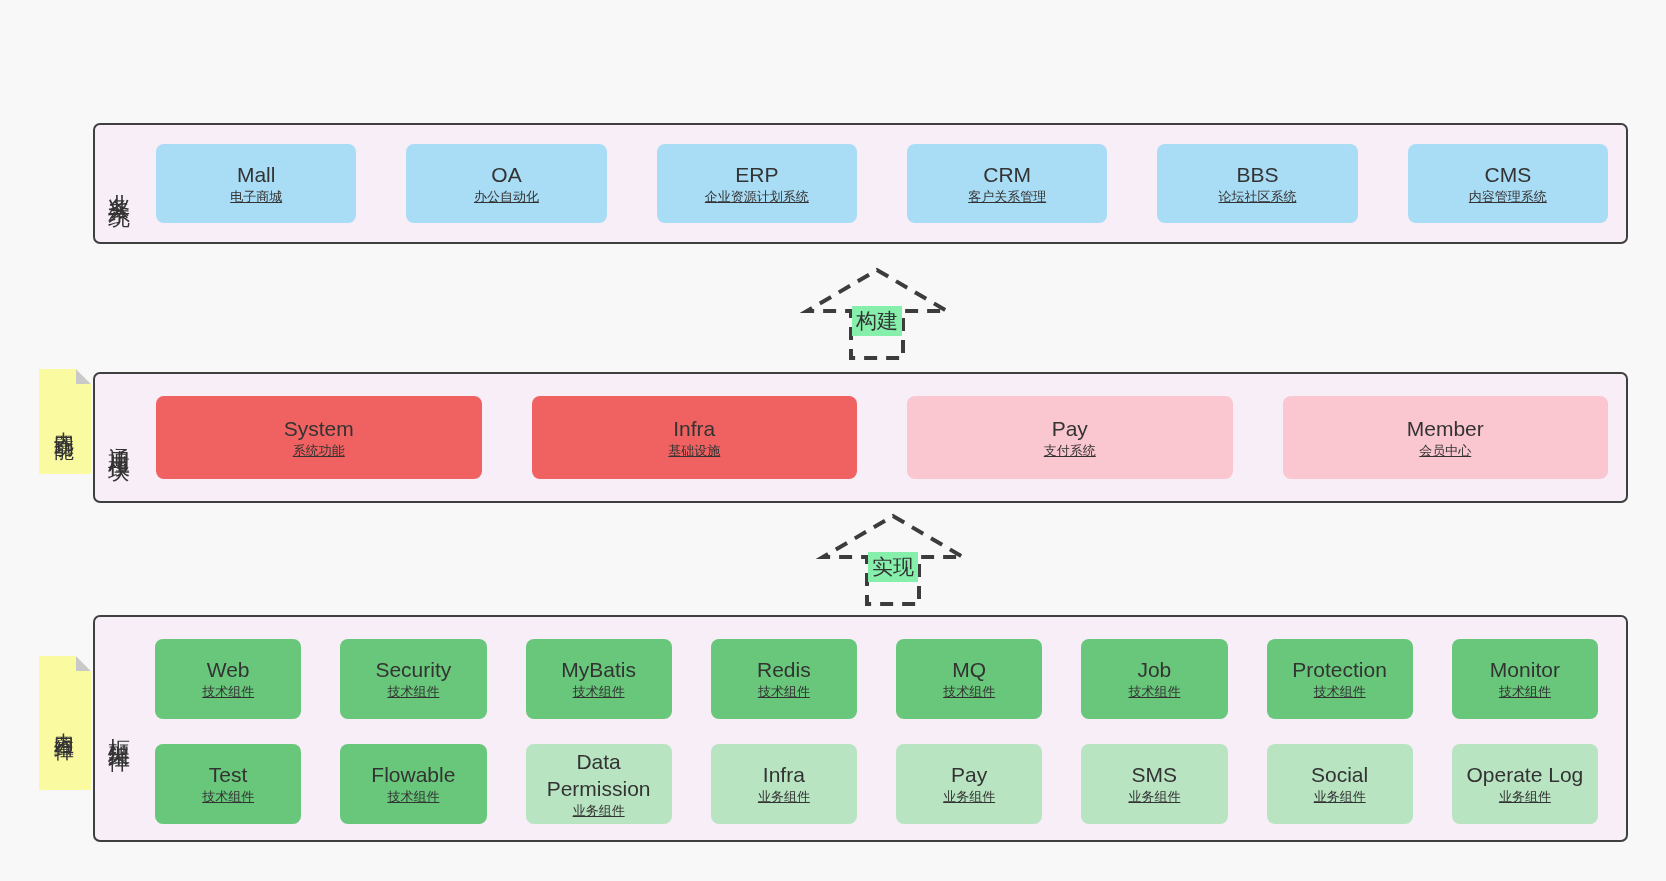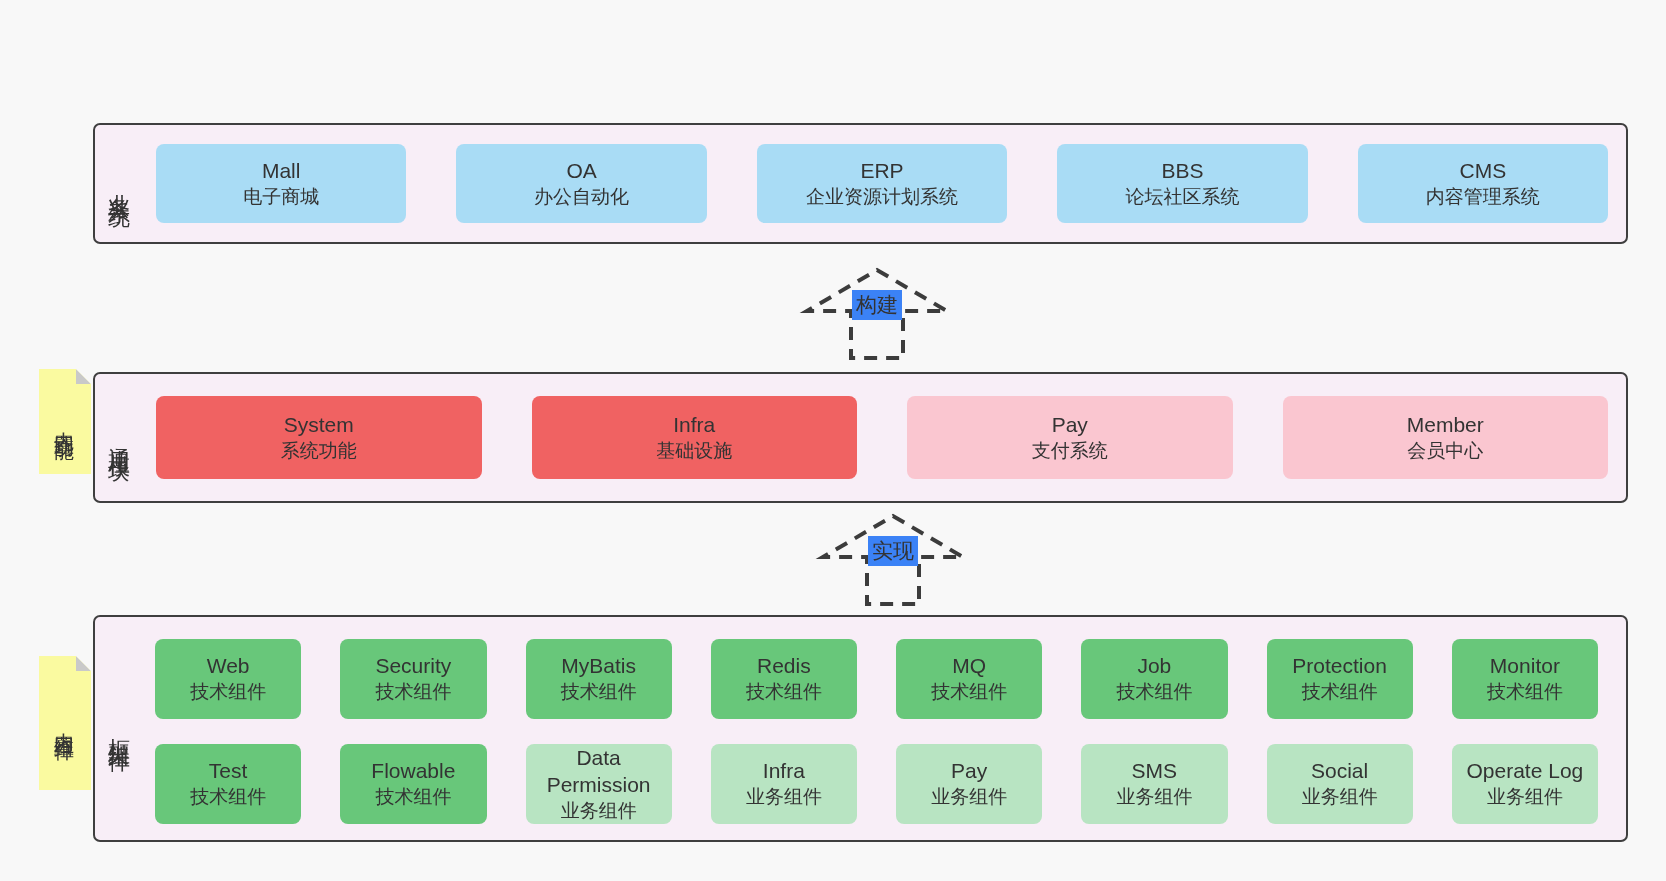--- a/index.html
+++ b/index.html
@@ -53,21 +53,21 @@
     flex:1;
     border-radius:8px;
     display:flex;flex-direction:column;
     align-items:center;justify-content:center;
     text-align:center;
     line-height:1.28;
   }
   .band-business .box{height:79px;}
   .band-modules .box{height:83px;}
   .box-name{font-size:21px;}
-  .box-desc{font-size:19px;}
+  .box-desc{font-size:13px;text-decoration:underline;}
   .v-blue{background:var(--blue,#a9dcf5);}
   .v-red{background:var(--red,#f06262);text-align:right;}
   .v-pink{background:var(--pink,#fac6d0);}
   .v-green{background:var(--green,#68c77a);}
   .v-lightgreen{background:var(--lightgreen,#b8e4c2);}
 
   
   .sticky{
     position:absolute;left:39px;width:52px;
     background:var(--sticky_yellow,#fafaa0);
@@ -82,23 +82,23 @@
   .fold-cut,.fold-gray{position:absolute;top:0;right:0;width:15px;height:15px;}
   .fold-cut{background:var(--page_bg,#f8f8f8);clip-path:polygon(0 0,100% 0,100% 100%);}
   .fold-gray{background:#c9c9c9;clip-path:polygon(0 0,100% 100%,0 100%);}
 
   
   .arrow{position:absolute;width:160px;height:96px;}
   .arrow-build{left:797px;top:266px;}
   .arrow-impl{left:813px;top:512px;}
   .arrow svg{position:absolute;inset:0;}
   .arrow-label{
-    position:absolute;left:50%;top:24px;
+    position:absolute;left:50%;top:40px;
     transform:translateX(-50%);
-    background:#3b82f6;
+    background:#86efac;
     padding:1px 4px;
     font-size:21px;color:#333;
     white-space:nowrap;
   }
 </style>
 </head>
 <body>
 
 <div class="canvas">
 
@@ -120,20 +120,24 @@
           <div class="box-name">Mall</div>
           <div class="box-desc">电子商城</div>
         </div>
         <div class="box v-blue">
           <div class="box-name">OA</div>
           <div class="box-desc">办公自动化</div>
         </div>
         <div class="box v-blue">
           <div class="box-name">ERP</div>
           <div class="box-desc">企业资源计划系统</div>
+        </div>
+        <div class="box v-blue">
+          <div class="box-name">CRM</div>
+          <div class="box-desc">客户关系管理</div>
         </div>
         <div class="box v-blue">
           <div class="box-name">BBS</div>
           <div class="box-desc">论坛社区系统</div>
         </div>
         <div class="box v-blue">
           <div class="box-name">CMS</div>
           <div class="box-desc">内容管理系统</div>
         </div>
       </div>

